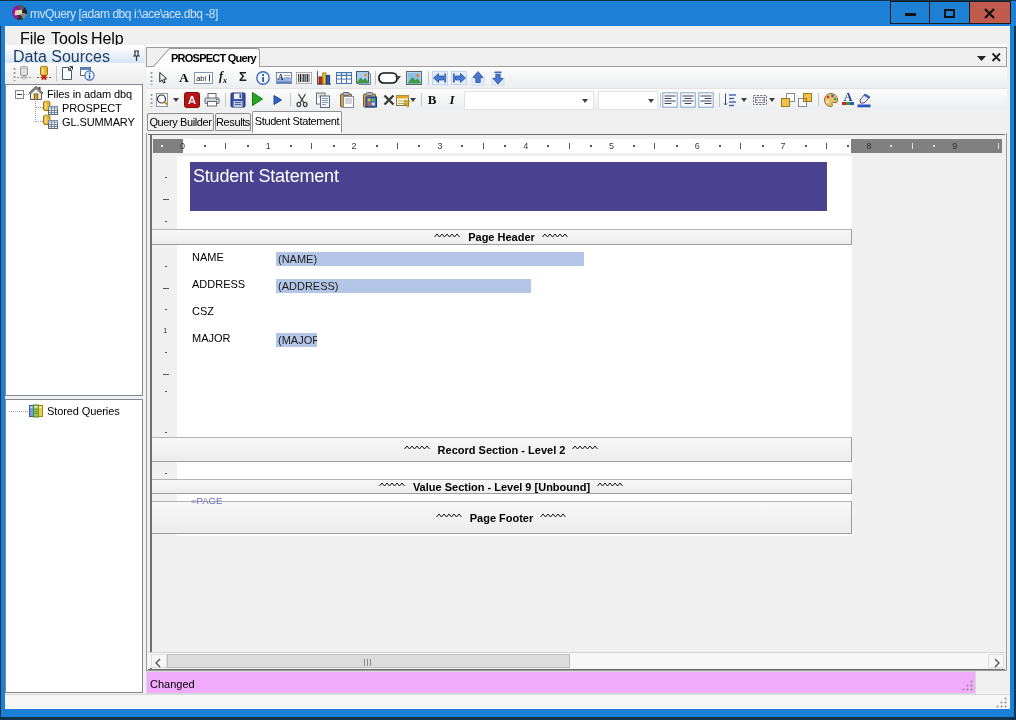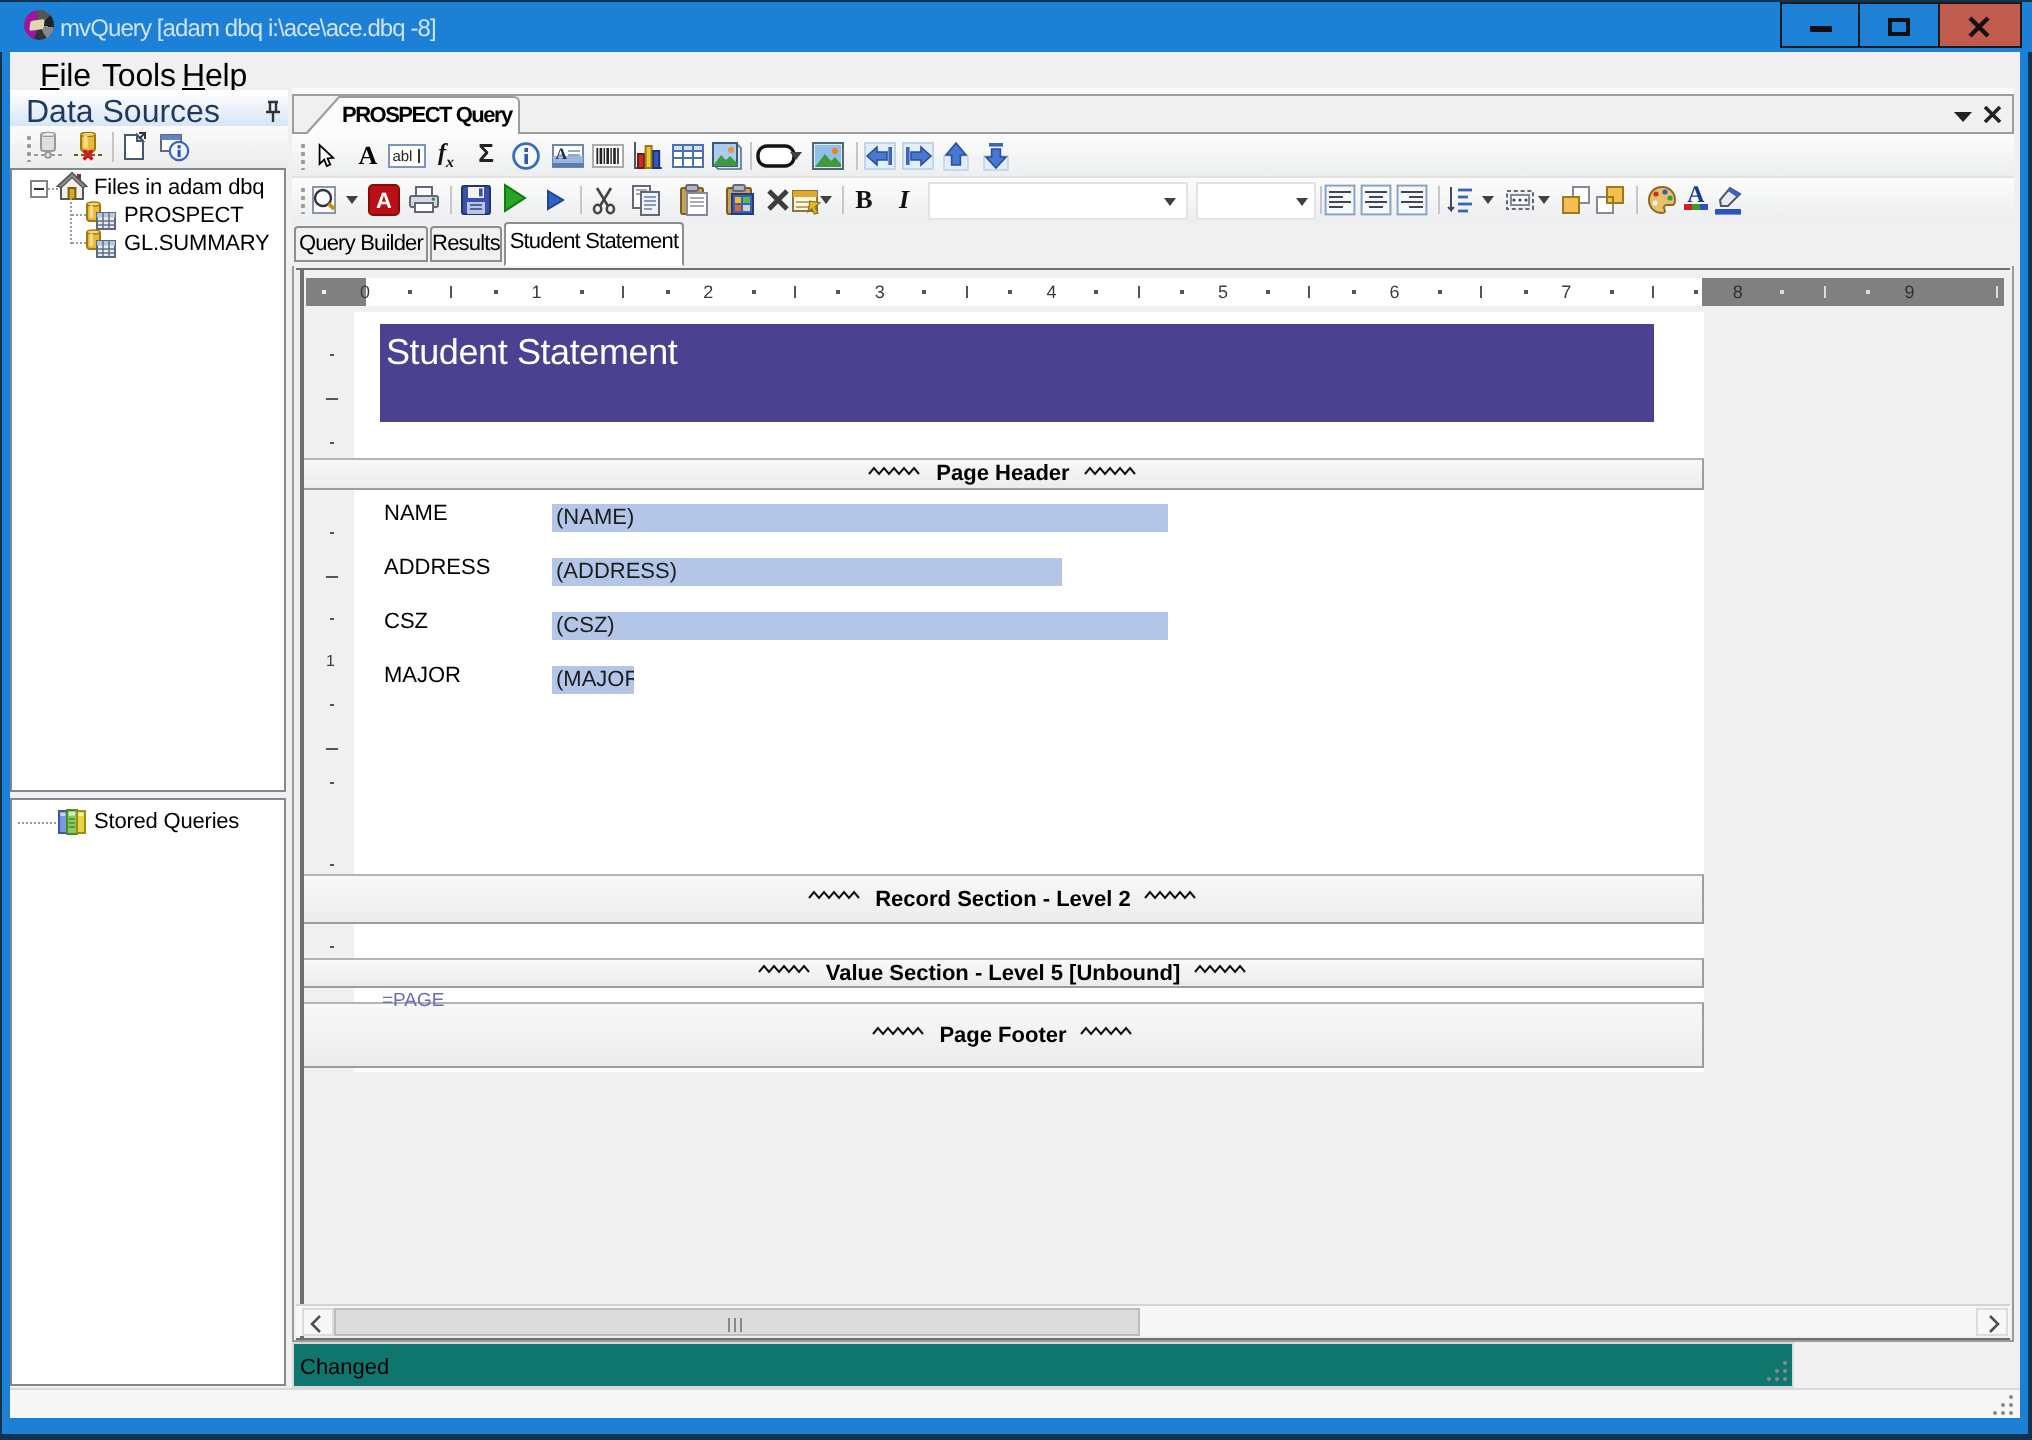--- a/index.html
+++ b/index.html
@@ -68,21 +68,21 @@
 #page{position:absolute;background:#fff}
 .band{position:absolute;left:4px;width:700px;background:linear-gradient(#f8f8f8,#ececec);border-top:1px solid #b4b4b4;border-bottom:1px solid #9d9d9d;border-right:1px solid #9d9d9d;box-sizing:border-box;text-align:center;font-size:11px;font-weight:bold;color:#000;display:flex;align-items:center;justify-content:center}
 .band span{margin:0 7px;white-space:nowrap;position:relative;top:0px}
 .zz{flex:none}
 .fld{position:absolute;background:#b3c6e7;font-size:11px;color:#1c1c1c;padding-top:1px;padding-left:2px;box-sizing:border-box;white-space:nowrap;overflow:hidden}
 .lbl{position:absolute;font-size:11px;color:#000}
 #hscroll{position:absolute;left:0;top:517px;width:857px;height:16px;background:#f7f7f7;border-top:1px solid #d4d4d4;box-sizing:border-box}
 .sbtn{position:absolute;top:1px;width:16px;height:14px;background:#f7f7f7;text-align:center;border:1px solid #dcdcdc;box-sizing:border-box}
 #thumb{position:absolute;left:19px;top:1px;width:403px;height:14px;background:#dcdcdc;border:1px solid #bdbdbd;box-sizing:border-box}
 #thumb .g{position:absolute;left:196px;top:4px;width:1px;height:7px;background:#888;box-shadow:3px 0 #888,6px 0 #888}
-#dstatus{left:146px;top:671px;width:751px;height:23px;background:#0f766e;border:1px solid #d9d9d9;box-sizing:border-box;font-size:11px;color:#000}
+#dstatus{left:146px;top:671px;width:830px;height:23px;background:#f0abfc;border:1px solid #d9d9d9;box-sizing:border-box;font-size:11px;color:#000}
 #dstatus span{position:absolute;left:3px;top:6px}
 #appstatus{left:5px;top:694px;width:1005px;height:15px;background:#f7f7f7;border-top:1px solid #d9d9d9}
 .rgrip{position:absolute;width:11px;height:11px}
 .ic{position:absolute;width:16px;height:16px}
 .arr{position:absolute;width:0;height:0;border-left:3px solid #404040;border-right:3px solid #404040;border-left-color:transparent;border-right-color:transparent;border-top:4px solid #404040}
 .combo{position:absolute;background:#fff;border:1px solid #e3e3e3}
 </style></head>
 <body>
 <div class="abs" id="client"></div>
 <div class="abs" id="titlebar"></div>
@@ -570,41 +570,40 @@
         </svg>
         <span>Record Section - Level 2</span>
         <svg class="zz" style="margin-bottom:4px" width="27" height="5">
           <polyline points="0.5,4 3,1 5.5,4 8,1 10.5,4 13,1 15.5,4 18,1 20.5,4 23,1 25.5,4" fill="none" stroke="#111" stroke-width="1"></polyline>
         </svg>
       </div>
  <div class="band" style="top:344px;height:15px">
         <svg class="zz" style="margin-bottom:4px" width="27" height="5">
           <polyline points="0.5,4 3,1 5.5,4 8,1 10.5,4 13,1 15.5,4 18,1 20.5,4 23,1 25.5,4" fill="none" stroke="#111" stroke-width="1"></polyline>
         </svg>
-        <span>Value Section - Level 5 [Unbound]</span>
+        <span>Value Section - Level 9 [Unbound]</span>
         <svg class="zz" style="margin-bottom:4px" width="27" height="5">
           <polyline points="0.5,4 3,1 5.5,4 8,1 10.5,4 13,1 15.5,4 18,1 20.5,4 23,1 25.5,4" fill="none" stroke="#111" stroke-width="1"></polyline>
         </svg>
       </div>
  <div class="band" style="top:366px;height:33px">
         <svg class="zz" style="margin-bottom:4px" width="27" height="5">
           <polyline points="0.5,4 3,1 5.5,4 8,1 10.5,4 13,1 15.5,4 18,1 20.5,4 23,1 25.5,4" fill="none" stroke="#111" stroke-width="1"></polyline>
         </svg>
         <span>Page Footer</span>
         <svg class="zz" style="margin-bottom:4px" width="27" height="5">
           <polyline points="0.5,4 3,1 5.5,4 8,1 10.5,4 13,1 15.5,4 18,1 20.5,4 23,1 25.5,4" fill="none" stroke="#111" stroke-width="1"></polyline>
         </svg>
       </div>
 
  <div class="lbl" style="left:44px;top:116px">NAME</div>
  <div class="fld" style="left:128px;top:117px;width:308px;height:14px">(NAME)</div>
  <div class="lbl" style="left:44px;top:143px">ADDRESS</div>
  <div class="fld" style="left:128px;top:144px;width:255px;height:14px">(ADDRESS)</div>
  <div class="lbl" style="left:44px;top:170px">CSZ</div>
- <div class="fld" style="left:128px;top:171px;width:308px;height:14px">(CSZ)</div>
  <div class="lbl" style="left:44px;top:197px">MAJOR</div>
  <div class="fld" style="left:128px;top:198px;width:41px;height:14px">(MAJOR)</div>
  <div style="position:absolute;left:43px;top:360px;font-size:9.5px;color:#6a6ab8">=PAGE</div>
 
  <div id="hscroll">
    <div class="sbtn" style="left:3px"><svg width="14" height="12" style="margin-top:1px">
             <polyline points="8,2 4,6 8,10" fill="none" stroke="#505050" stroke-width="1.3"></polyline>
           </svg></div>
    <div class="sbtn" style="right:1px"><svg width="14" height="12" style="margin-top:1px">
             <polyline points="6,2 10,6 6,10" fill="none" stroke="#505050" stroke-width="1.3"></polyline>

